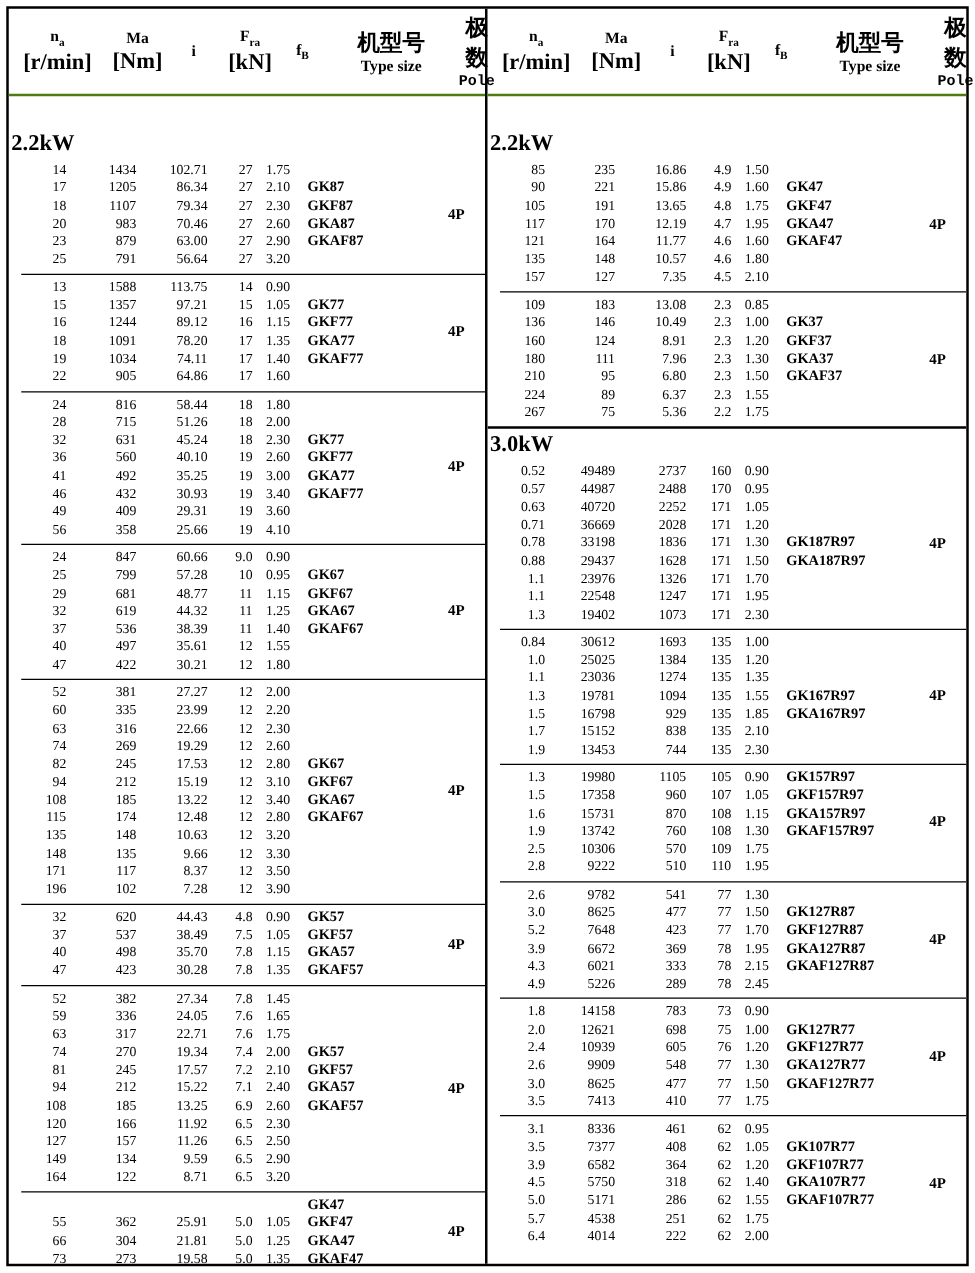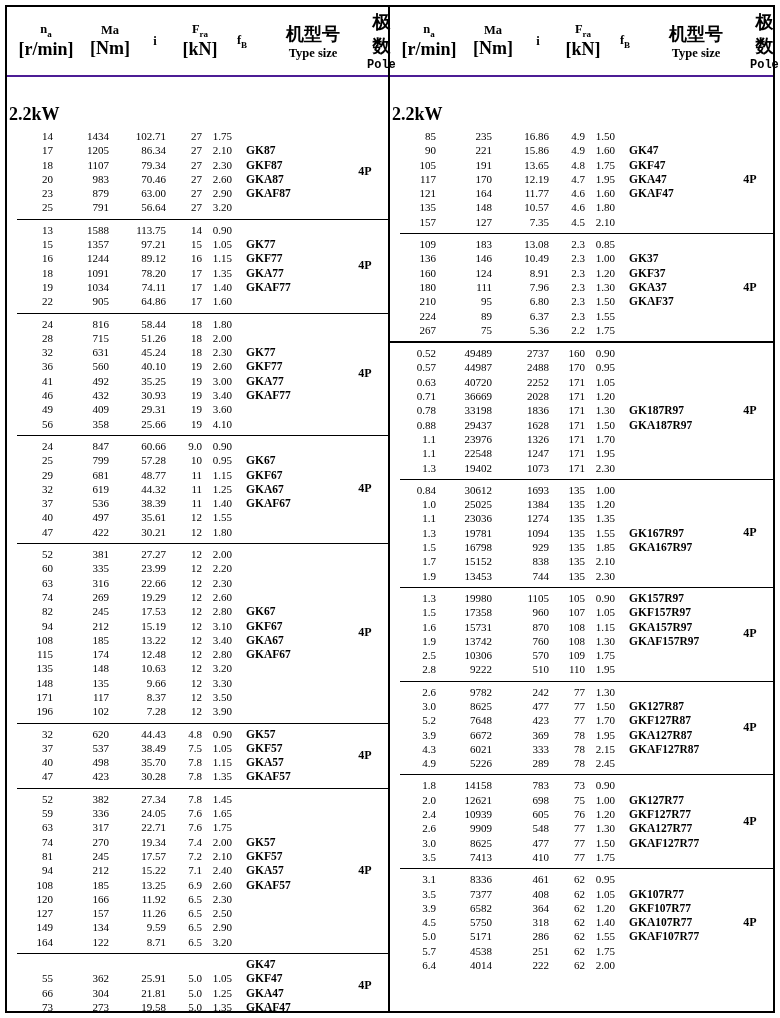--- a/index.html
+++ b/index.html
@@ -7,21 +7,21 @@
   body { font-family:"Liberation Serif", serif; color:#000; }
   .frame {
     position:absolute; left:5px; top:5px; width:770px; height:1008px;
     border:2.5px solid #000; display:flex;
   }
   .panel { width:50%; height:100%; display:flex; flex-direction:column; }
   .panel.left { border-right:2px solid #000; }
 
   
   .phead {
-    height:70px; border-bottom:2px solid #4c1d95; flex:0 0 auto;
+    height:70px; border-bottom:2px solid #4d7c0f; flex:0 0 auto;
     display:grid; grid-template-columns:78px 50px 40px 50px 34px 108px 1fr;
     align-items:center; font-weight:bold; font-size:12.5px; text-align:center;
   }
   .phead .unit { font-size:18px; }
   .phead sub { font-size:9px; }
   .phead .cn { font-size:18px; font-family:Liberation Serif, serif; }
   .phead .en-mono { font-family:"Liberation Mono", monospace; font-size:12px; font-weight:bold; }
 
   
   .pbody { flex:1 1 auto; padding-top:1px; overflow:hidden;margin-top:24px; }
@@ -811,20 +811,21 @@
                 <div class="num">2.2</div>
                 <div class="num">1.75</div>
                 <div></div>
                 <div class="type"></div>
               </div>
             </div>
             <div class="pole">4P</div>
           </div>
         </div>
         <div class="section bordered">
+          <div class="sec-title">3.0kW</div>
           <div class="group">
             <div class="rows">
               <div class="row">
                 <div class="num">0.52</div>
                 <div class="num">49489</div>
                 <div class="num">2737</div>
                 <div class="num">160</div>
                 <div class="num">0.90</div>
                 <div></div>
                 <div class="type"></div>
@@ -1032,21 +1033,21 @@
               </div>
             </div>
             <div class="pole">4P</div>
           </div>
           <div class="sep"></div>
           <div class="group">
             <div class="rows">
               <div class="row">
                 <div class="num">2.6</div>
                 <div class="num">9782</div>
-                <div class="num">242</div>
+                <div class="num">541</div>
                 <div class="num">77</div>
                 <div class="num">1.30</div>
                 <div></div>
                 <div class="type"></div>
               </div>
               <div class="row">
                 <div class="num">3.0</div>
                 <div class="num">8625</div>
                 <div class="num">477</div>
                 <div class="num">77</div>

